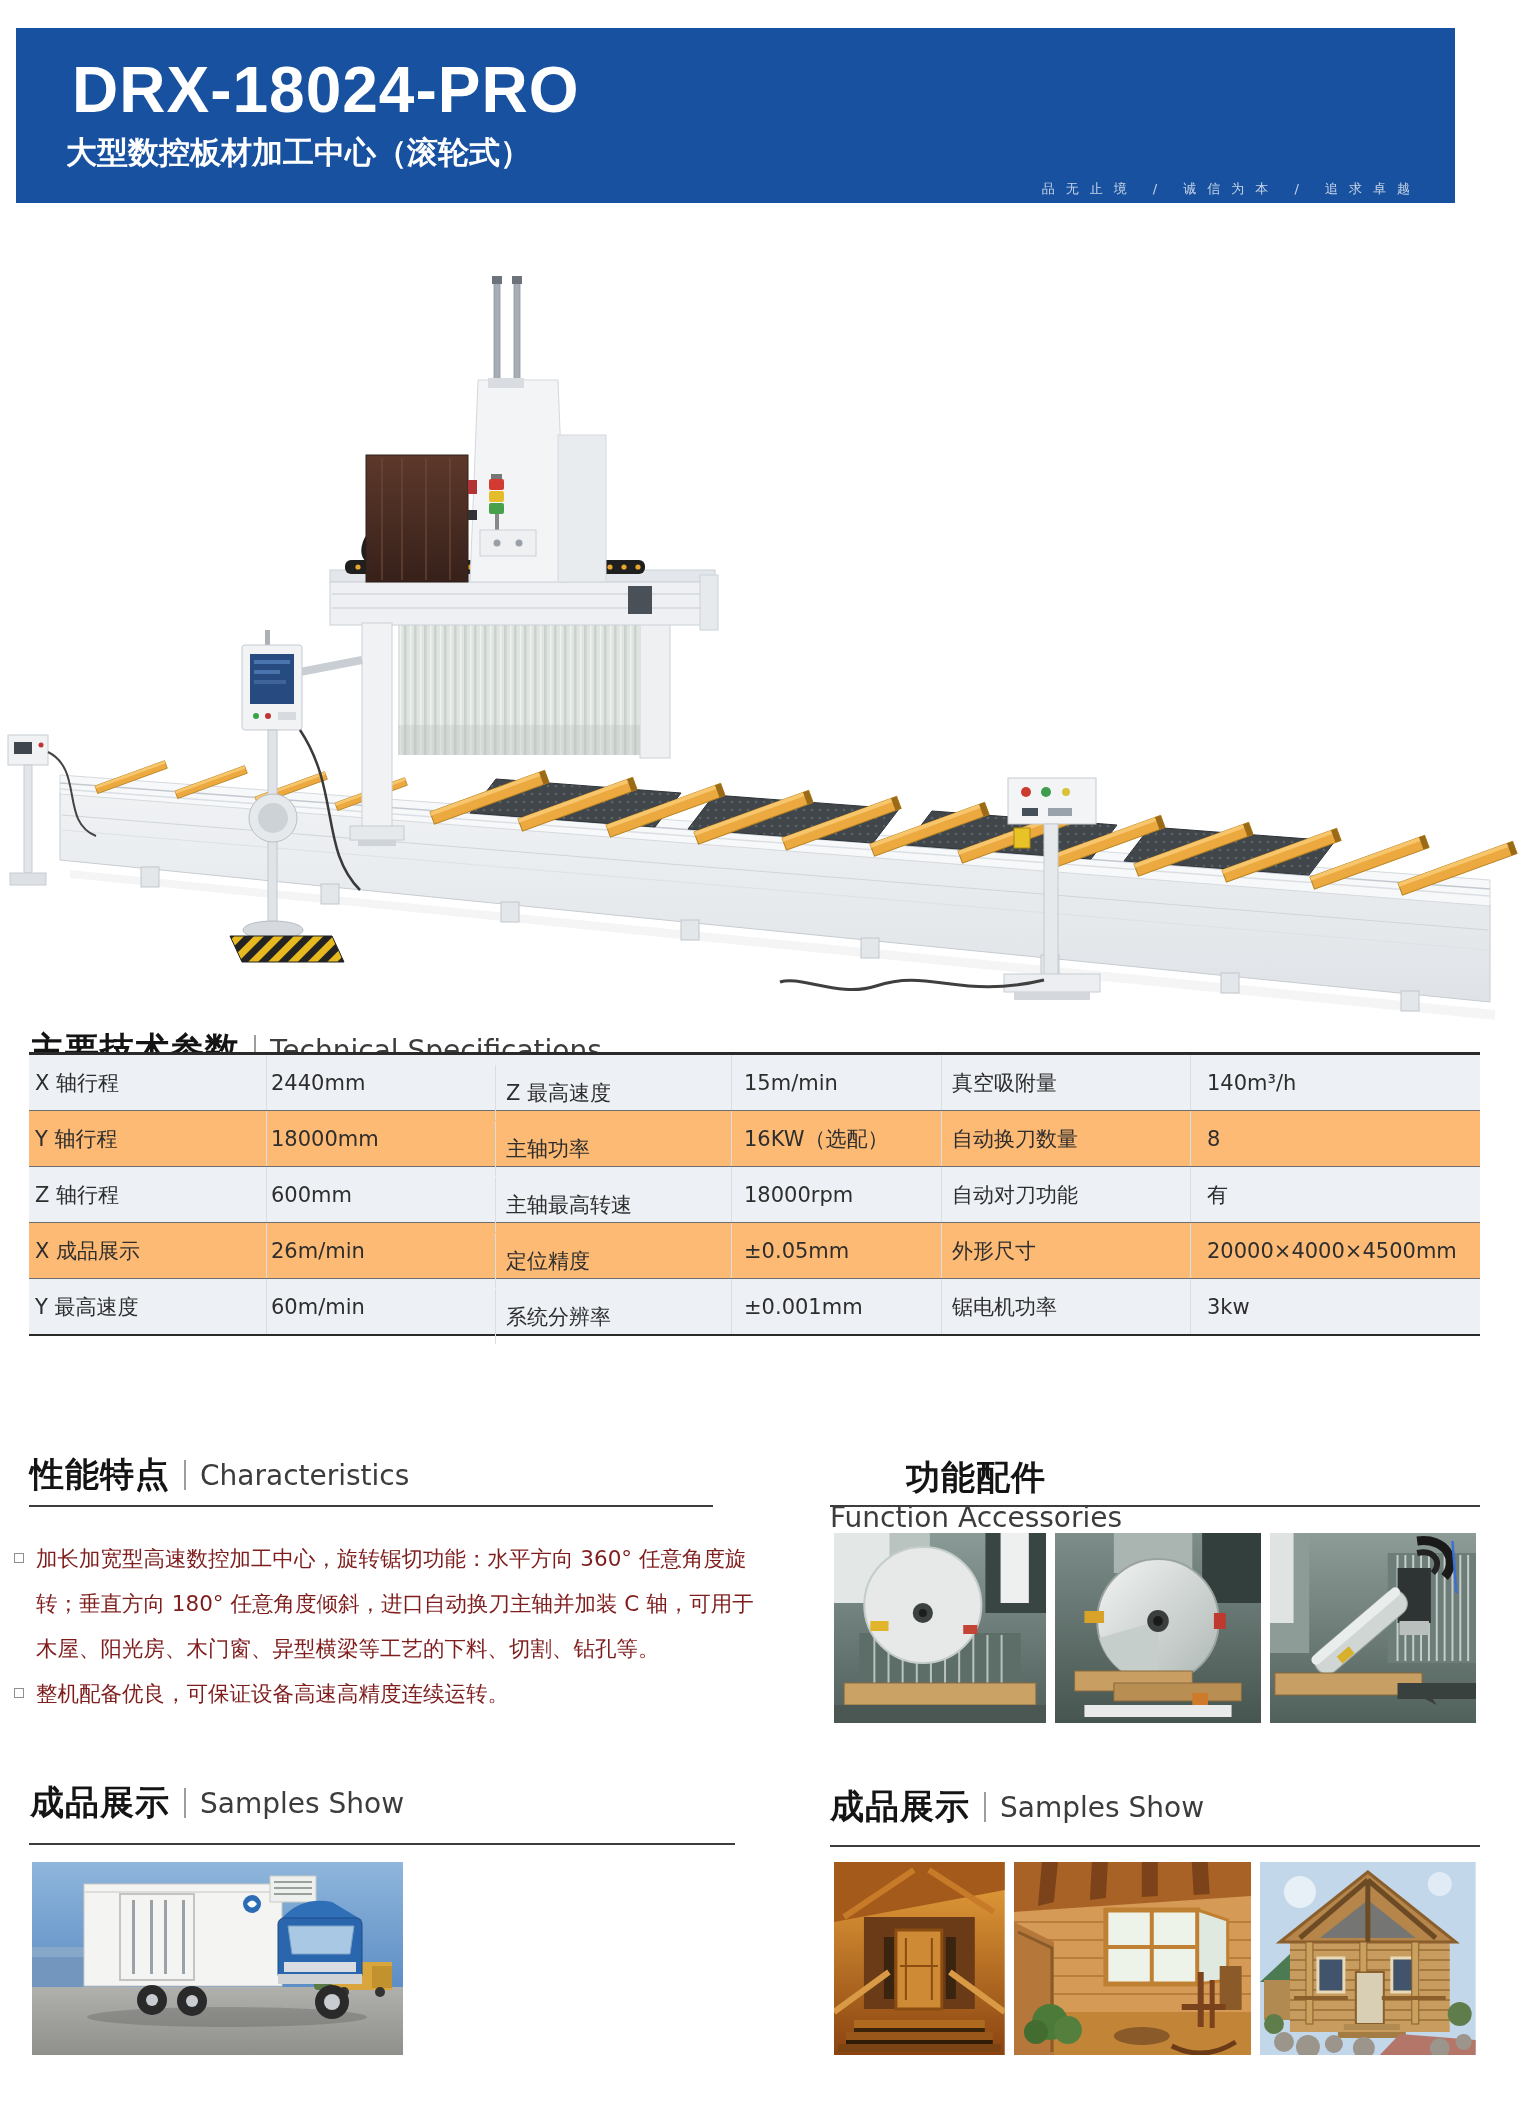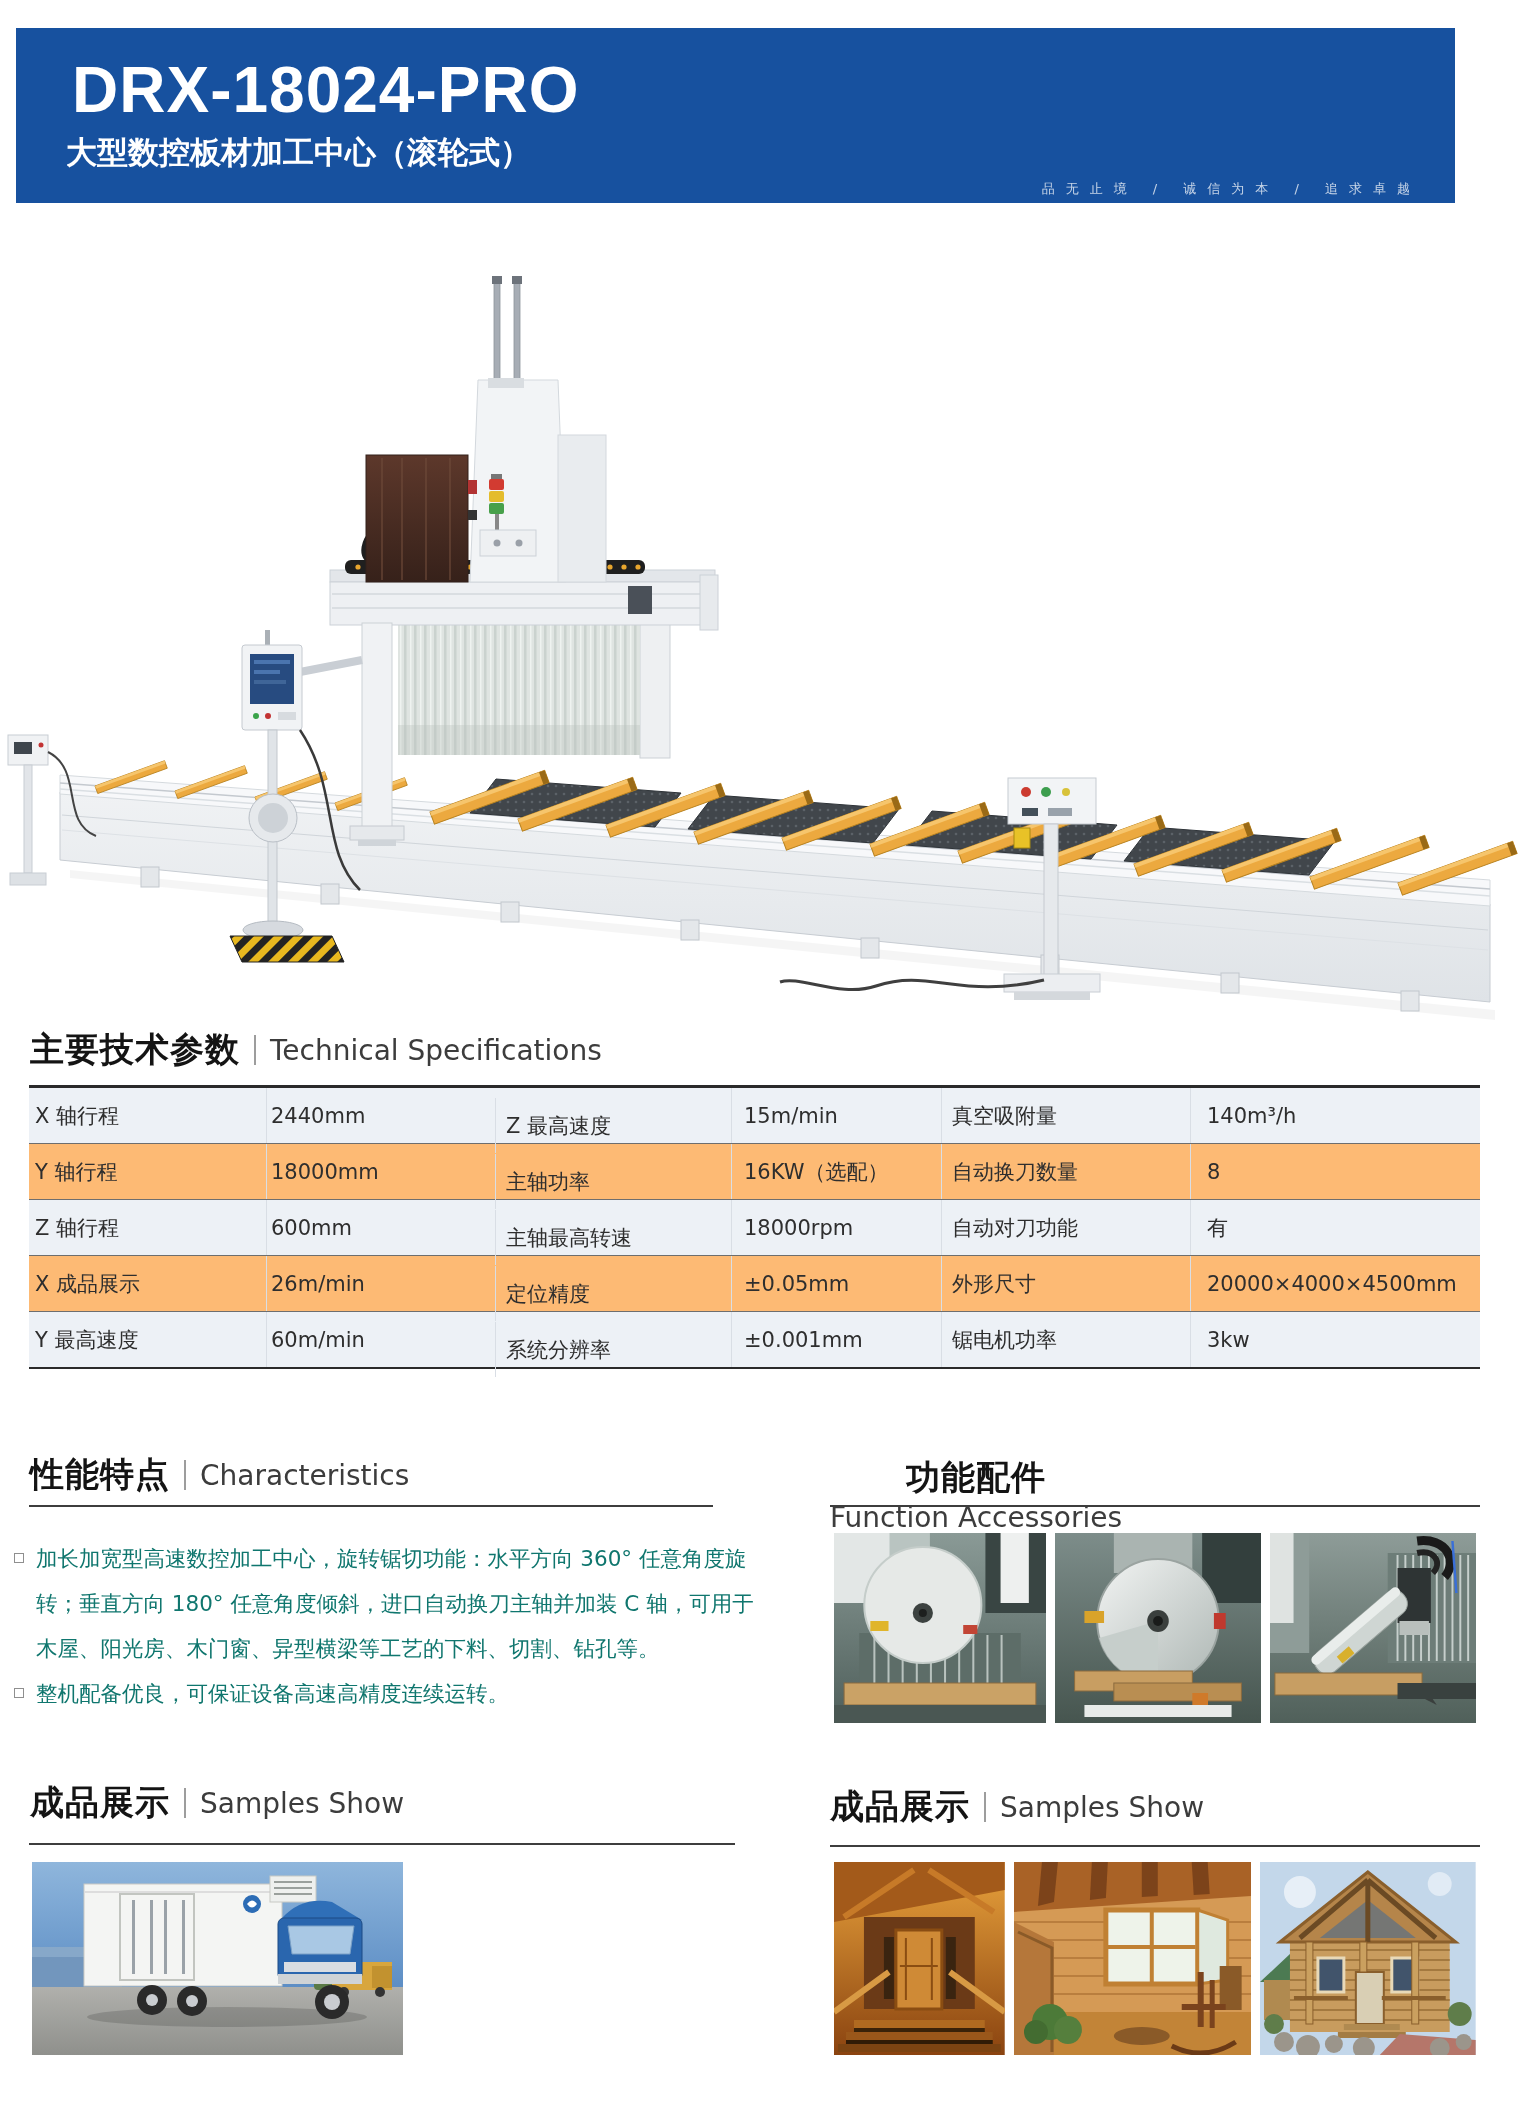--- a/index.html
+++ b/index.html
@@ -16,36 +16,36 @@
           letter-spacing:11px;white-space:nowrap;}
   
   .machine{position:absolute;left:0;top:230px;width:1524px;height:800px;}
   
   .sec-head{position:absolute;display:flex;align-items:center;height:44px;}
   .sec-head .zh{font-size:34px;font-weight:bold;color:#141414;letter-spacing:1px;}
   .sec-head .divider{width:2px;height:30px;background:#9d9d9d;margin:0 14px;}
   .sec-head .en{font-size:28px;color:#3c3c3c;}
   .rule{position:absolute;height:2px;background:#3d3d3d;}
   
-  .spec-table{position:absolute;left:29px;top:1085px;width:1451px;
+  .spec-table{position:absolute;left:29px;top:1052px;width:1451px;
               border-top:3px solid #2a2a2a;border-bottom:2px solid #2a2a2a;}
   .trow{display:grid;grid-template-columns:237px 229px 236px 210px 249px 290px;height:55px;align-items:center;}
   .trow + .trow{border-top:1px solid #6e6e6e;}
   .trow.odd{background:#edf1f6;}
   .trow.even{background:#fdba74;}
   .tcell{font-size:21px;color:#2e2e2e;white-space:nowrap;overflow:hidden;}
   .trow .tcell:nth-child(1){padding-left:6px;}
   .trow .tcell:nth-child(2){padding-left:4px;border-left:1px solid #d9dee5;height:100%;display:flex;align-items:center;}
   .trow .tcell:nth-child(3){padding-left:10px;border-left:1px solid #d9dee5;height:100%;display:flex;align-items:center;margin-top:20px;}
   .trow .tcell:nth-child(4){padding-left:12px;border-left:1px solid #d9dee5;height:100%;display:flex;align-items:center;}
   .trow .tcell:nth-child(5){padding-left:10px;border-left:1px solid #d9dee5;height:100%;display:flex;align-items:center;}
   .trow .tcell:nth-child(6){padding-left:16px;border-left:1px solid #d9dee5;height:100%;display:flex;align-items:center;}
   
   .bullets{position:absolute;left:14px;top:1536px;width:742px;}
-  .bullet{position:relative;padding-left:22px;font-size:21.5px;line-height:45px;color:#0f766e;text-align:left;}
+  .bullet{position:relative;padding-left:22px;font-size:21.5px;line-height:45px;color:#7f1d1d;text-align:left;}
   .bullet .marker{position:absolute;left:0;top:17px;width:8px;height:8px;border:1px solid #8f8f8f;background:transparent;}
   
   .img-row{position:absolute;display:flex;}
   .img-box{height:100%;overflow:hidden;}
   .img-box svg{display:block;width:100%;height:100%;}
 </style>
 </head>
 <body>
 
 <div class="band">

